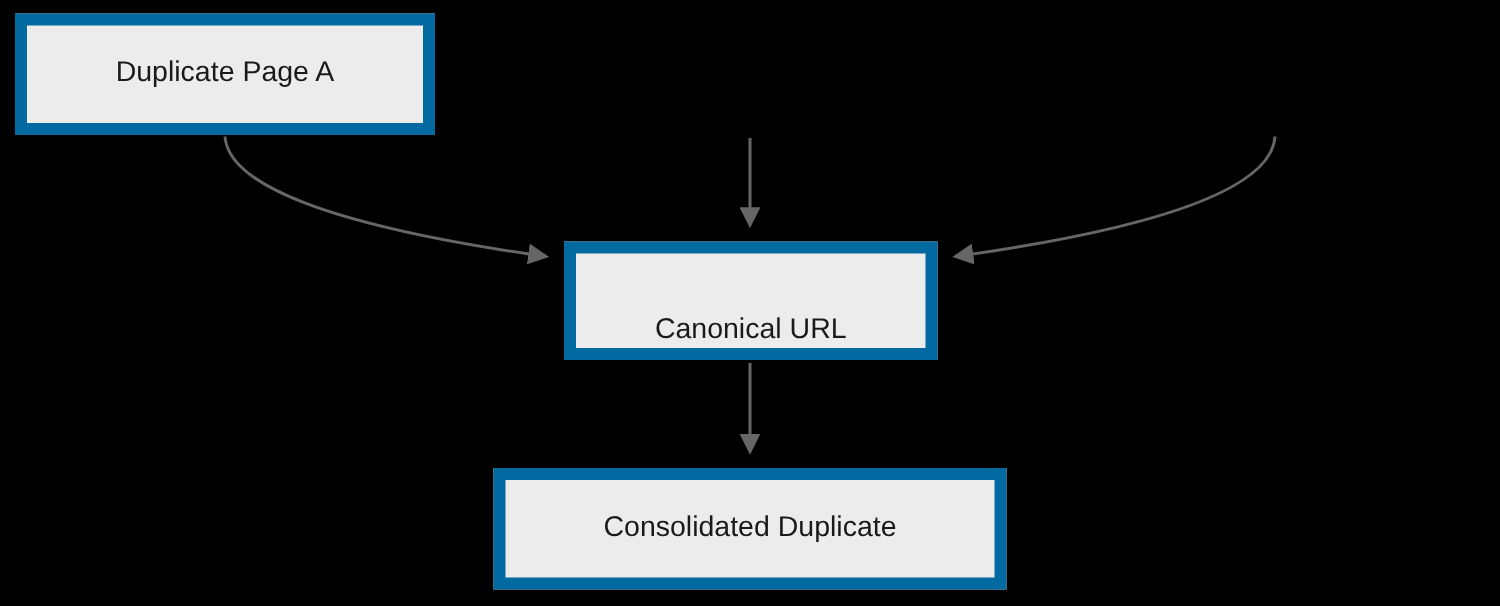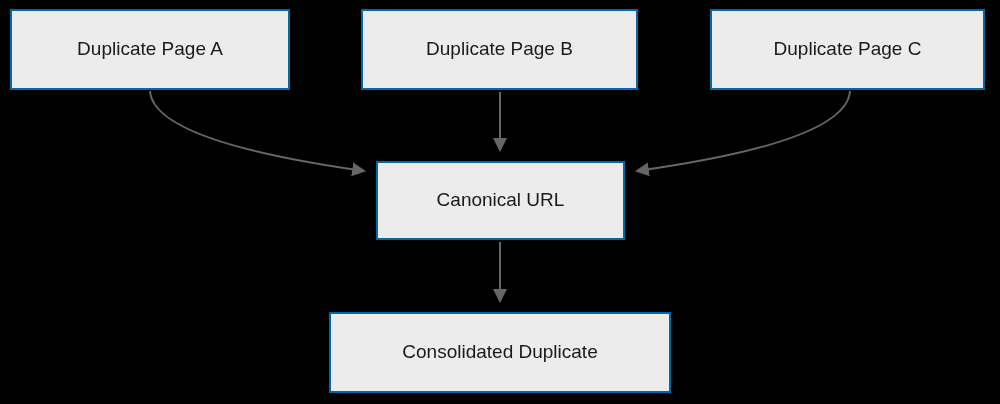--- a/index.html
+++ b/index.html
@@ -24,33 +24,33 @@
   }
   .edge-path {
     fill: none;
     stroke: #666666;
     stroke-width: 2px;
   }
   .node {
     position: absolute;
     box-sizing: border-box;
     background: #ececec;
-    border: 2px solid #0369a1;
+    border: 8px solid #0369a1;
     display: flex;
     align-items: center;
     justify-content: center;
     color: #1a1a1a;
     font-size: 19px;
     line-height: 1.2;
     text-align: center;
   }
   .node-a       { left: 10px;  top: 9px;   width: 280px; height: 81px; }
   .node-b       { left: 361px; top: 9px;   width: 277px; height: 81px; }
   .node-c       { left: 710px; top: 9px;   width: 275px; height: 81px; }
-  .node-canon   { left: 376px; top: 161px; width: 249px; height: 79px; }
+  .node-canon   { left: 376px; top: 161px; width: 249px; height: 79px; align-items: flex-end; }
   .node-rank    { left: 329px; top: 312px; width: 342px; height: 81px; }
 </style>
 </head>
 <body>
 
 <div class="canvas">
 
   <svg class="edges-layer" viewBox="0 0 1000 404" xmlns="http://www.w3.org/2000/svg">
     <defs>
       <marker id="arrowhead" markerUnits="userSpaceOnUse" markerWidth="14" markerHeight="14" viewBox="0 0 10 10" refX="8.5" refY="5" orient="auto">
@@ -60,27 +60,21 @@
     <path class="edge-path" d="M150,91 C152,122 215,150 364,171" marker-end="url(#arrowhead)"></path>
     <path class="edge-path" d="M500,92 L500,150" marker-end="url(#arrowhead)"></path>
     <path class="edge-path" d="M850,91 C848,122 787,150 637,171" marker-end="url(#arrowhead)"></path>
     <path class="edge-path" d="M500,242 L500,301" marker-end="url(#arrowhead)"></path>
   </svg>
 
   <div class="node node-a">
     <span>Duplicate Page A</span>
   </div>
 
-  <div class="node node-b">
-    <span>Duplicate Page B</span>
-  </div>
 
-  <div class="node node-c">
-    <span>Duplicate Page C</span>
-  </div>
 
   <div class="node node-canon">
     <span>Canonical URL</span>
   </div>
 
   <div class="node node-rank">
     <span>Consolidated Duplicate</span>
   </div>
 
 </div>

